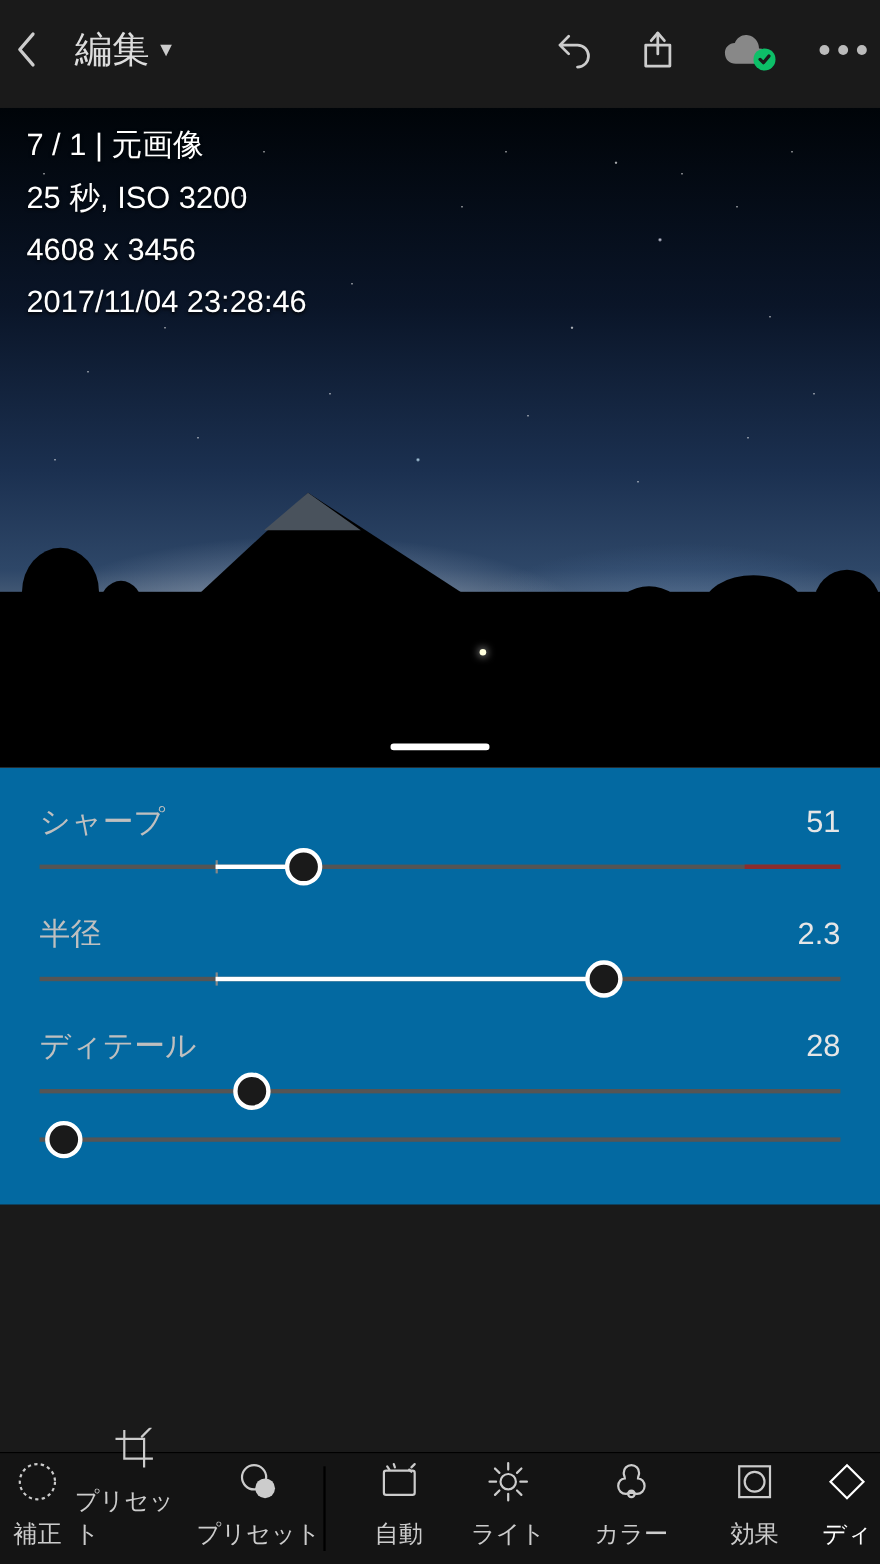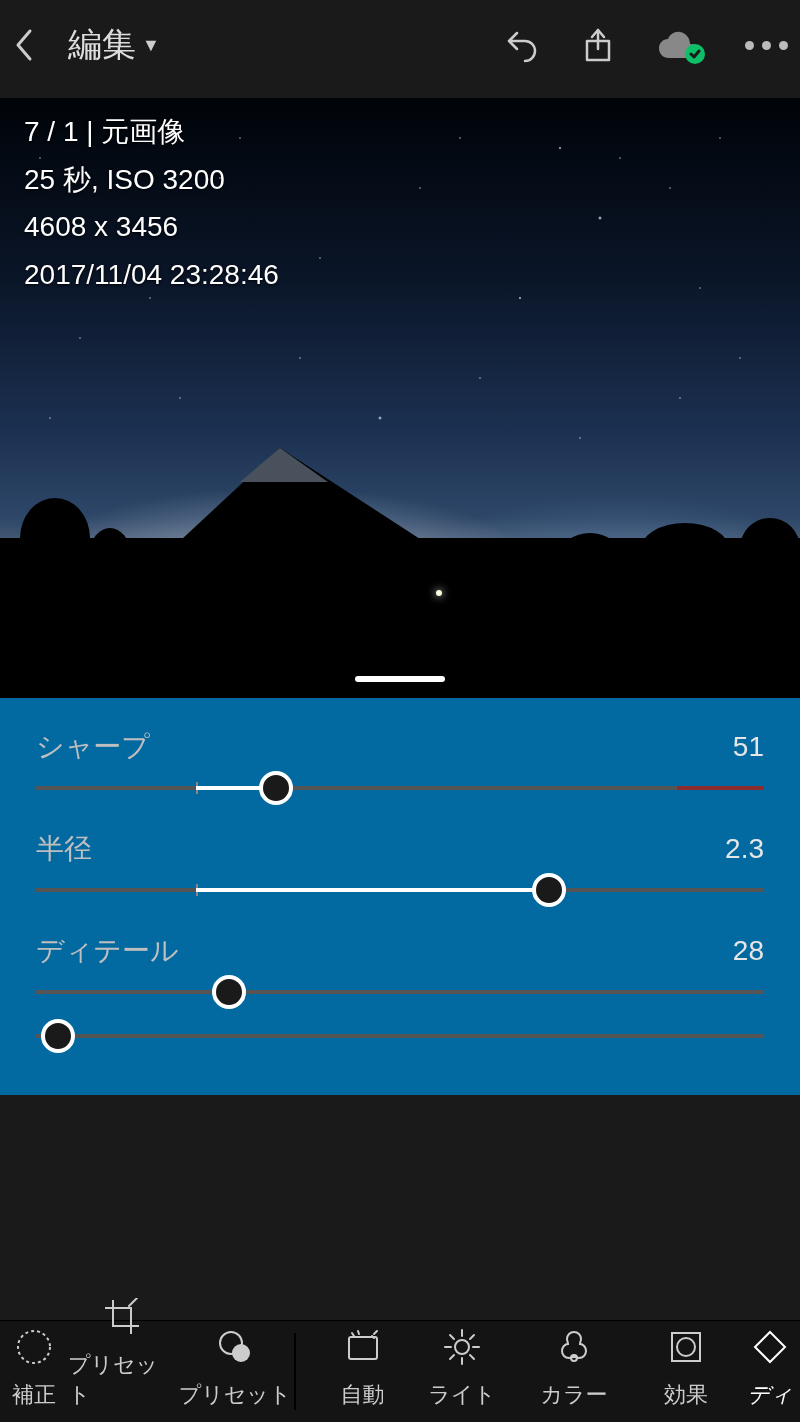--- a/index.html
+++ b/index.html
@@ -252,19 +252,19 @@
         </svg></div>
       <span>カラー</span>
     </div>
     <div class="tab" style="width: 112px;">
       <div><svg viewBox="0 0 38 38">
           <rect x="5" y="5" width="28" height="28"></rect>
           <circle cx="19" cy="19" r="9"></circle>
         </svg></div>
       <span>効果</span>
     </div>
-    <div class="tab sel" style="width: 56px; font-style: italic;">
+    <div class="tab sel" style="width: 56px;">
       <div><svg viewBox="0 0 38 38">
           <path d="M19 4l15 15-15 15L4 19z"></path>
         </svg></div>
       <span>ディ</span>
     </div>
   </div>
 
 </body></html>

